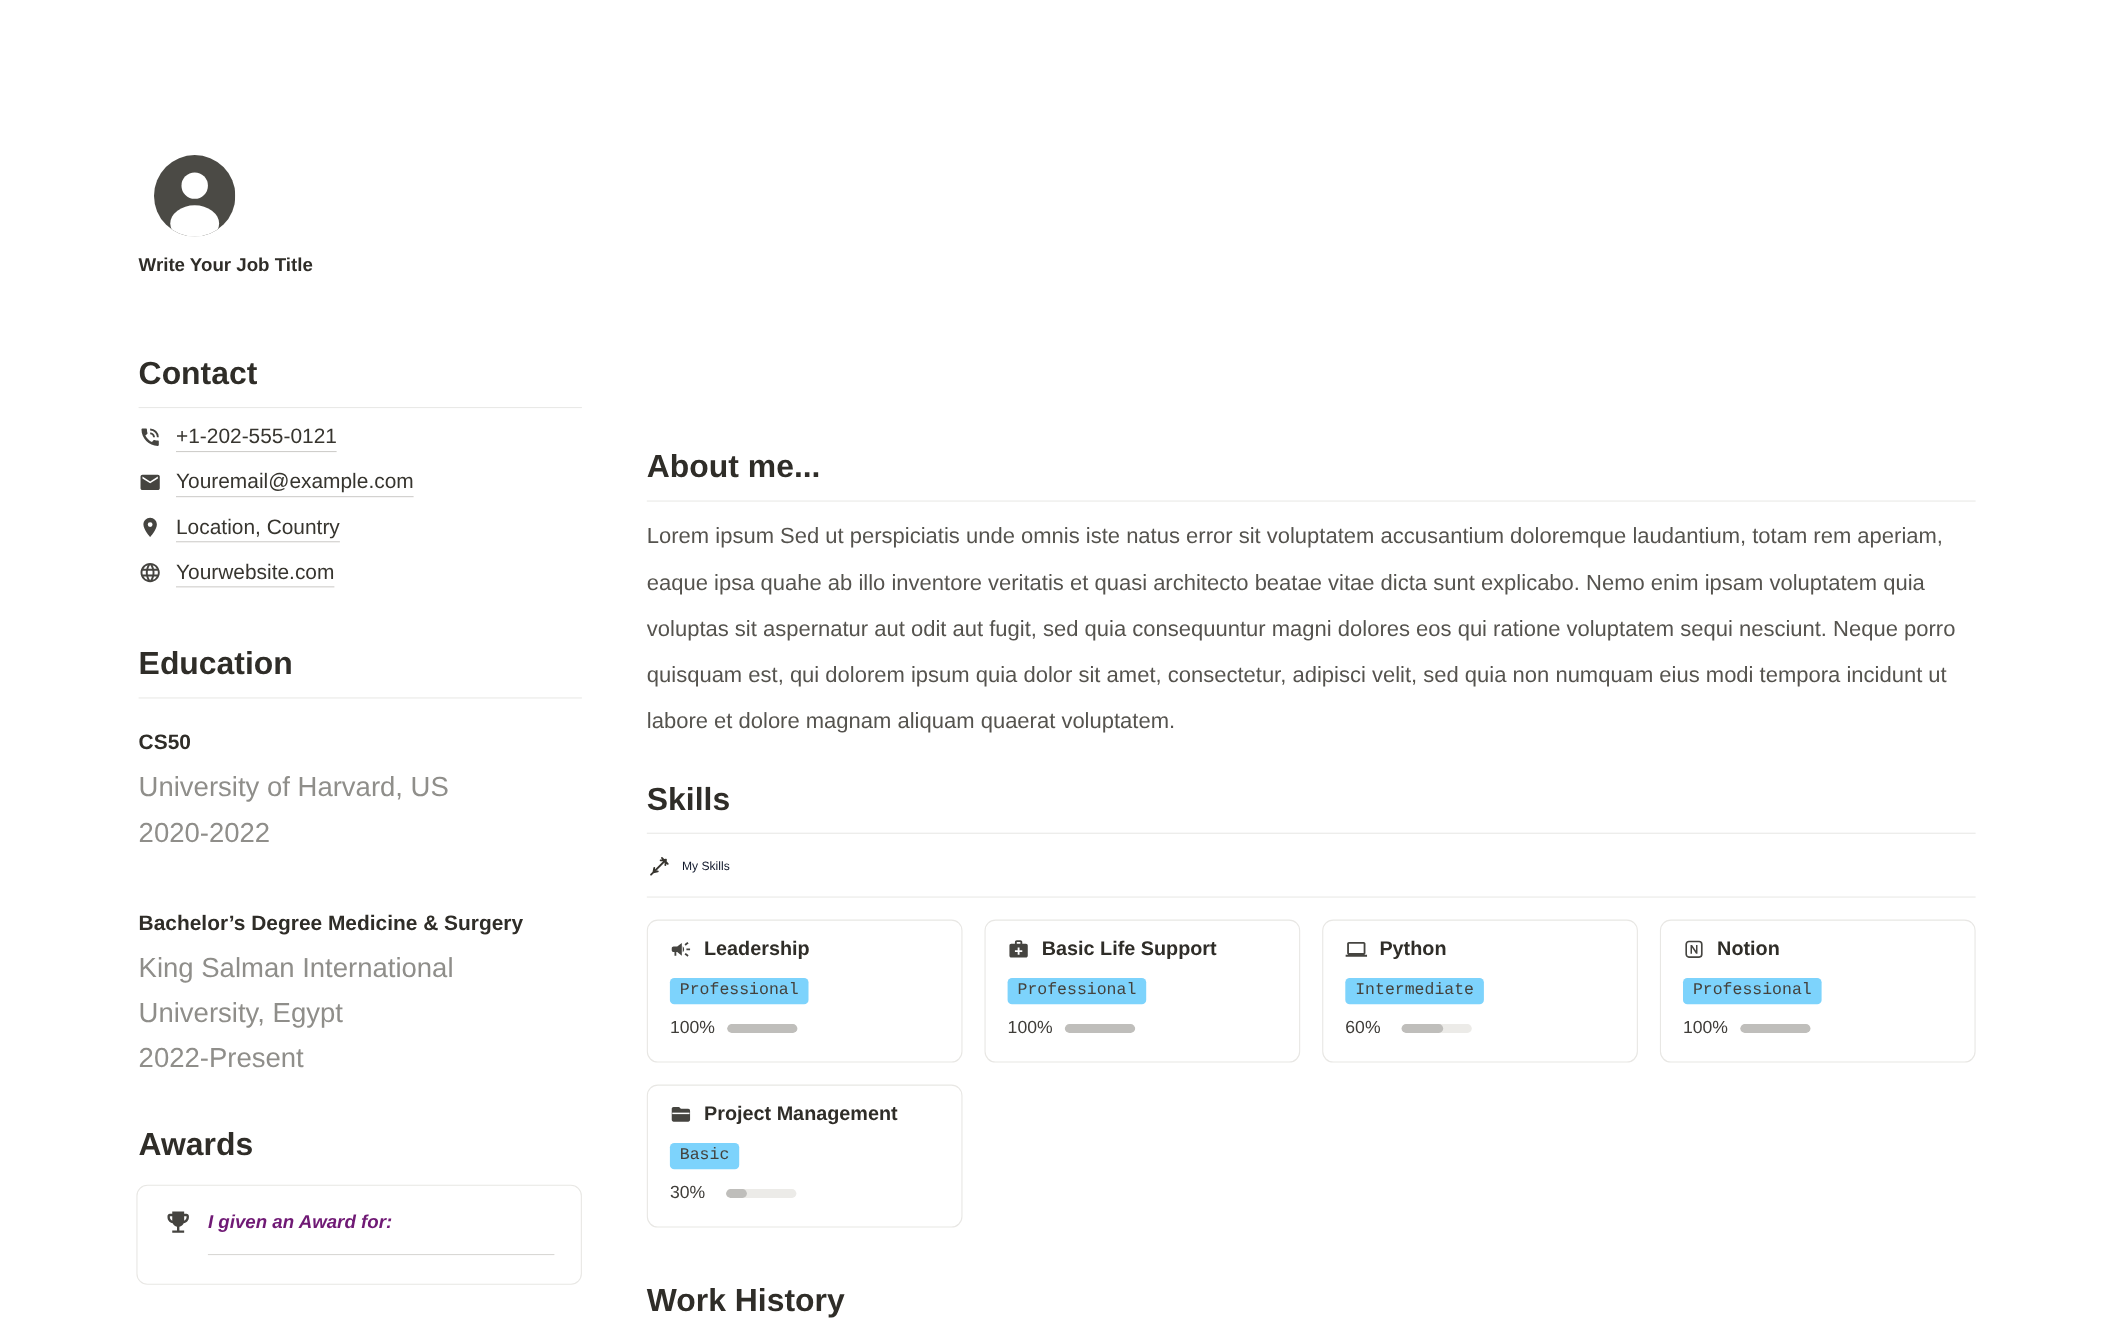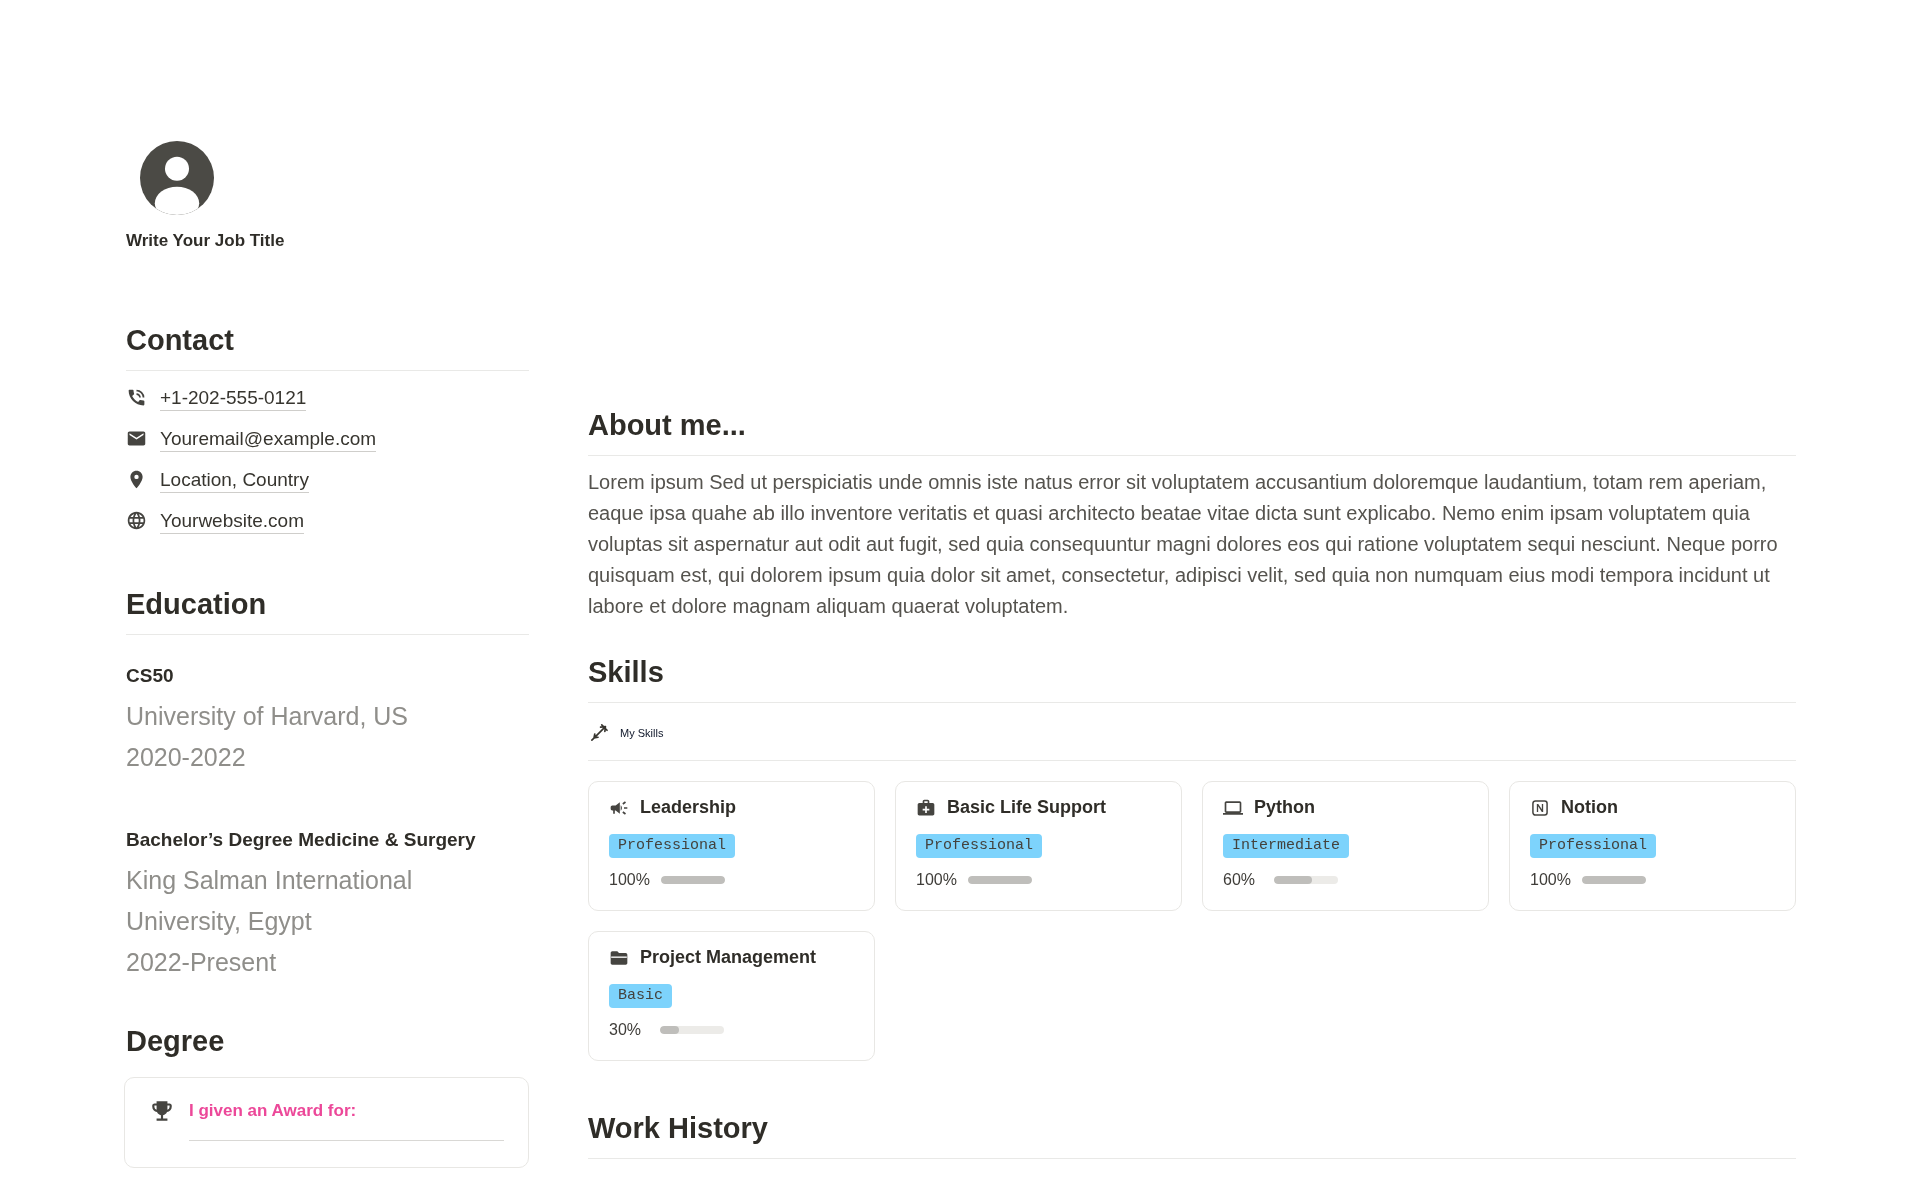--- a/index.html
+++ b/index.html
@@ -52,28 +52,28 @@
   .award-card {
     margin-top: 18px; margin-left: -2px;
     width: 405px;
     border: 1px solid #e8e7e4; border-radius: 10px;
     padding: 20px 24px 26px 24px;
     background: #fff;
   }
   .award-row { display: flex; align-items: center; gap: 14px; }
   .award-row .aicon { width: 26px; height: 26px; color: #454440; flex: 0 0 26px; }
   .award-row .aicon svg { width: 100%; height: 100%; }
-  .award-label { font-size: 17px; font-weight: 700; color: #ec4899; }
+  .award-label { font-size: 17px; font-weight: 700; color: #701a75; font-style: italic; }
   .award-line { margin-top: 16px; margin-left: 40px; border-bottom: 1px solid #d9d8d5; height: 0; }
 
   
   .about-h { margin-top: 267px; }
   .about-text {
     margin-top: 11px;
-    font-size: 20px; line-height: 31px; color: #55534e;
+    font-size: 20px; line-height: 42px; color: #55534e;
   }
   .skills-h { margin-top: 33px; }
   .gallery-title-row {
     margin-top: 15px; display: flex; align-items: center; gap: 10px;
     height: 29px; cursor: pointer; width: fit-content;
   }
   .gallery-title-row .gicon { width: 22px; height: 22px; color: #37352f; }
   .gallery-title-row .gicon svg { width: 100%; height: 100%; }
   .gallery-title { font-size: 11px; font-weight: 500; color: #0f172a; }
   .gallery-divider { margin-top: 13px; }
@@ -218,21 +218,21 @@
         <div class="edu-school">University of Harvard, US</div>
         <div class="edu-period">2020-2022</div>
       </div>
       <div class="edu-entry">
         <div class="edu-degree">Bachelor’s Degree Medicine &amp; Surgery</div>
         <div class="edu-school">King Salman International University, Egypt</div>
         <div class="edu-period">2022-Present</div>
       </div>
     </div>
 
-    <h2 class="sec awards-h">Degree</h2>
+    <h2 class="sec awards-h">Awards</h2>
 
     <div class="award-card">
       <div class="award-row">
         <span class="aicon"><svg viewBox="0 0 24 24">
               <use href="#i-trophy"></use>
             </svg></span>
         <span class="award-label">I given an Award for:</span>
       </div>
       <div class="award-line"></div>
     </div>

